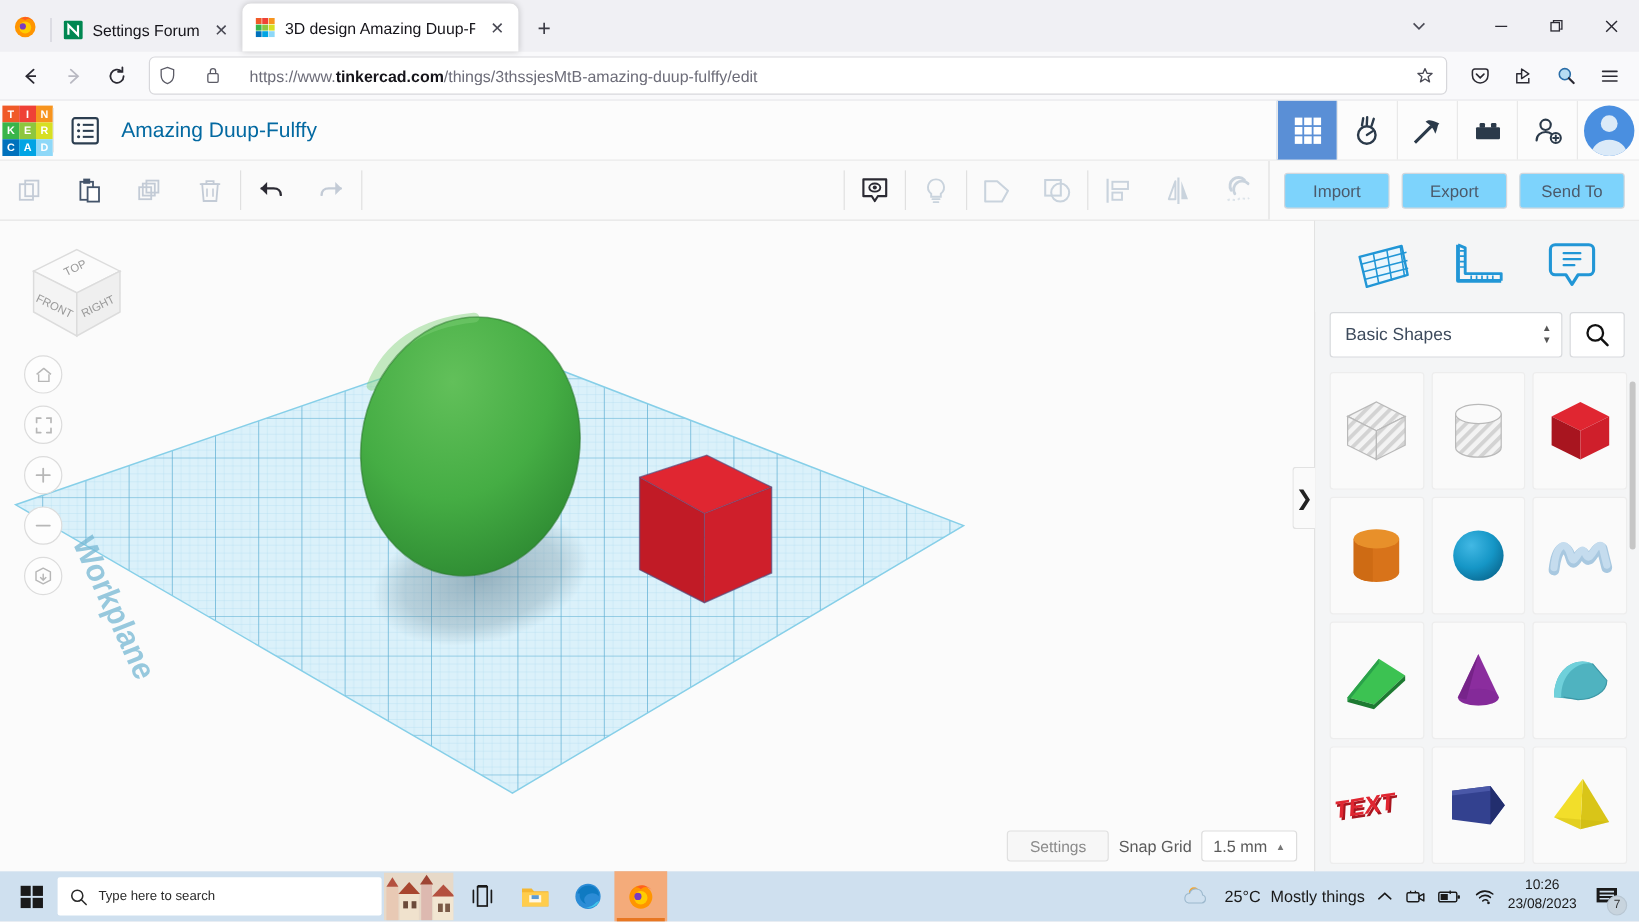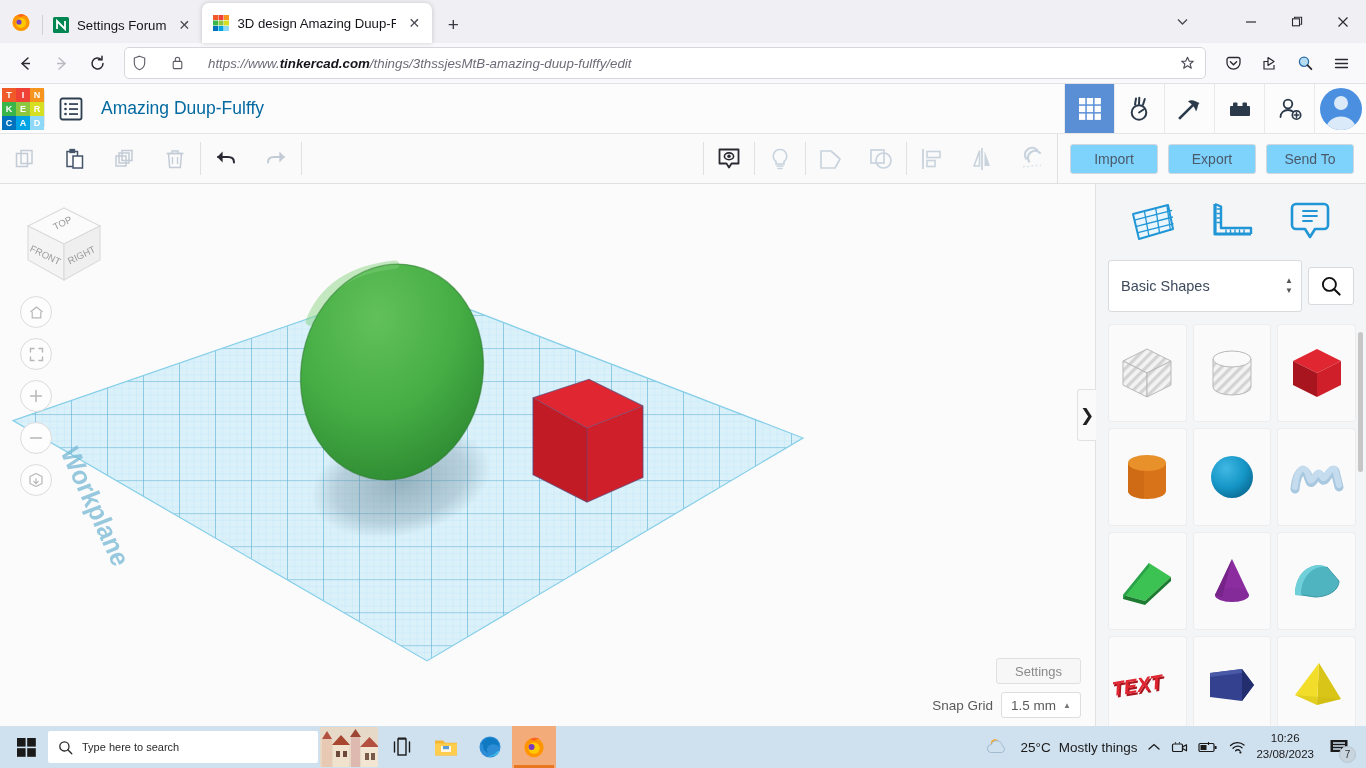--- a/index.html
+++ b/index.html
@@ -64,21 +64,21 @@
     border-bottom: 1px solid #e2e2e6;
   }
   .navbtn {
     width: 34px; height: 32px; display: flex; align-items: center; justify-content: center;
     color: #2b2a33; border-radius: 4px;
   }
   .navbtn.disabled { color: #b9b9c2; }
   .urlbar {
     flex: 1 1 auto; height: 32px; margin: 0 8px; background: #ffffff;
     border: 1px solid #d7d7db; border-radius: 5px;
-    display: flex; align-items: center; padding: 0 7px; gap: 24px; font-style: italic;
+    display: flex; align-items: center; padding: 0 7px; gap: 24px;
   }
   .urlbar .urltext {
     flex: 1 1 auto; font-size: 13.3px; color: #6c6c78;
     white-space: nowrap; overflow: hidden;
   }
   .urlbar .urltext b { color: #15141a; font-weight: 600; }
   .urlbar .star { width: 22px; display:flex; align-items:center; justify-content:center;}
 
   
   .app { flex: 1 1 auto; display: flex; flex-direction: column; background: #fff; min-height:0;}
@@ -159,21 +159,21 @@
     display:flex; align-items:center; justify-content:center; color:#b7b7b7;
   }
   .vp-ctrl.c1 { top:112px; } .vp-ctrl.c2 { top:154px; }
   .vp-ctrl.c3 { top:196px; } .vp-ctrl.c4 { top:238px; }
   .vp-ctrl.c5 { top:280px; }
 
   .plane-wrap { position:absolute; left:0; top:0; width:100%; height:100%; }
 
   .vp-bottom {
     position:absolute; right:14px; bottom:8px;
-    display:flex; flex-direction:column; align-items:flex-end; gap:8px;
+    display:flex; align-items:center; gap:8px;
   }
   .settings-btn {
     height: 26px; padding: 0 18px; border:1px solid #e0e0e0; background:#f7f7f7;
     border-radius:3px; font-size:13px; color:#8a8a8a; display:flex; align-items:center;
   }
   .snap-row { display:flex; align-items:center; gap:8px; }
   .snap-lbl { font-size:13.5px; color:#5a5a5a; }
   .snap-val {
     height:26px; padding:0 9px; border:1px solid #ddd; background:#fff; border-radius:3px;
     font-size:13.5px; color:#5a5a5a; display:flex; align-items:center; gap:7px;
@@ -188,21 +188,21 @@
   }
   .panel-tabs {
     height: 76px; flex:0 0 76px; display:flex; align-items:center;
     justify-content:space-around; background:#f4f5f6; padding: 0 16px;
   }
   .panel-tab { width:54px; height:50px; display:flex; align-items:center; justify-content:center; color:#2196d6; }
   .panel-search-row {
     display:flex; align-items:center; gap:6px; padding: 0 12px 12px 12px;
   }
   .shape-select {
-    flex:1 1 auto; height:52px; background:#fff; border:1px solid #d8dadd; border-radius:3px;
+    flex:1 1 auto; height:38px; background:#fff; border:1px solid #d8dadd; border-radius:3px;
     display:flex; align-items:center; padding: 0 8px 0 12px;
     font-size:14.5px; color:#3d4a5c;
   }
   .shape-select .updown { margin-left:auto; display:flex; flex-direction:column; gap:2px; font-size:8px; color:#555; line-height:1;}
   .search-btn {
     width:46px; height:38px; background:#fff; border:1px solid #d8dadd; border-radius:3px;
     display:flex; align-items:center; justify-content:center; color:#222;
   }
   .shapes-scroll {
     flex:1 1 auto; overflow:hidden; position:relative; padding: 0 10px 0 12px;

